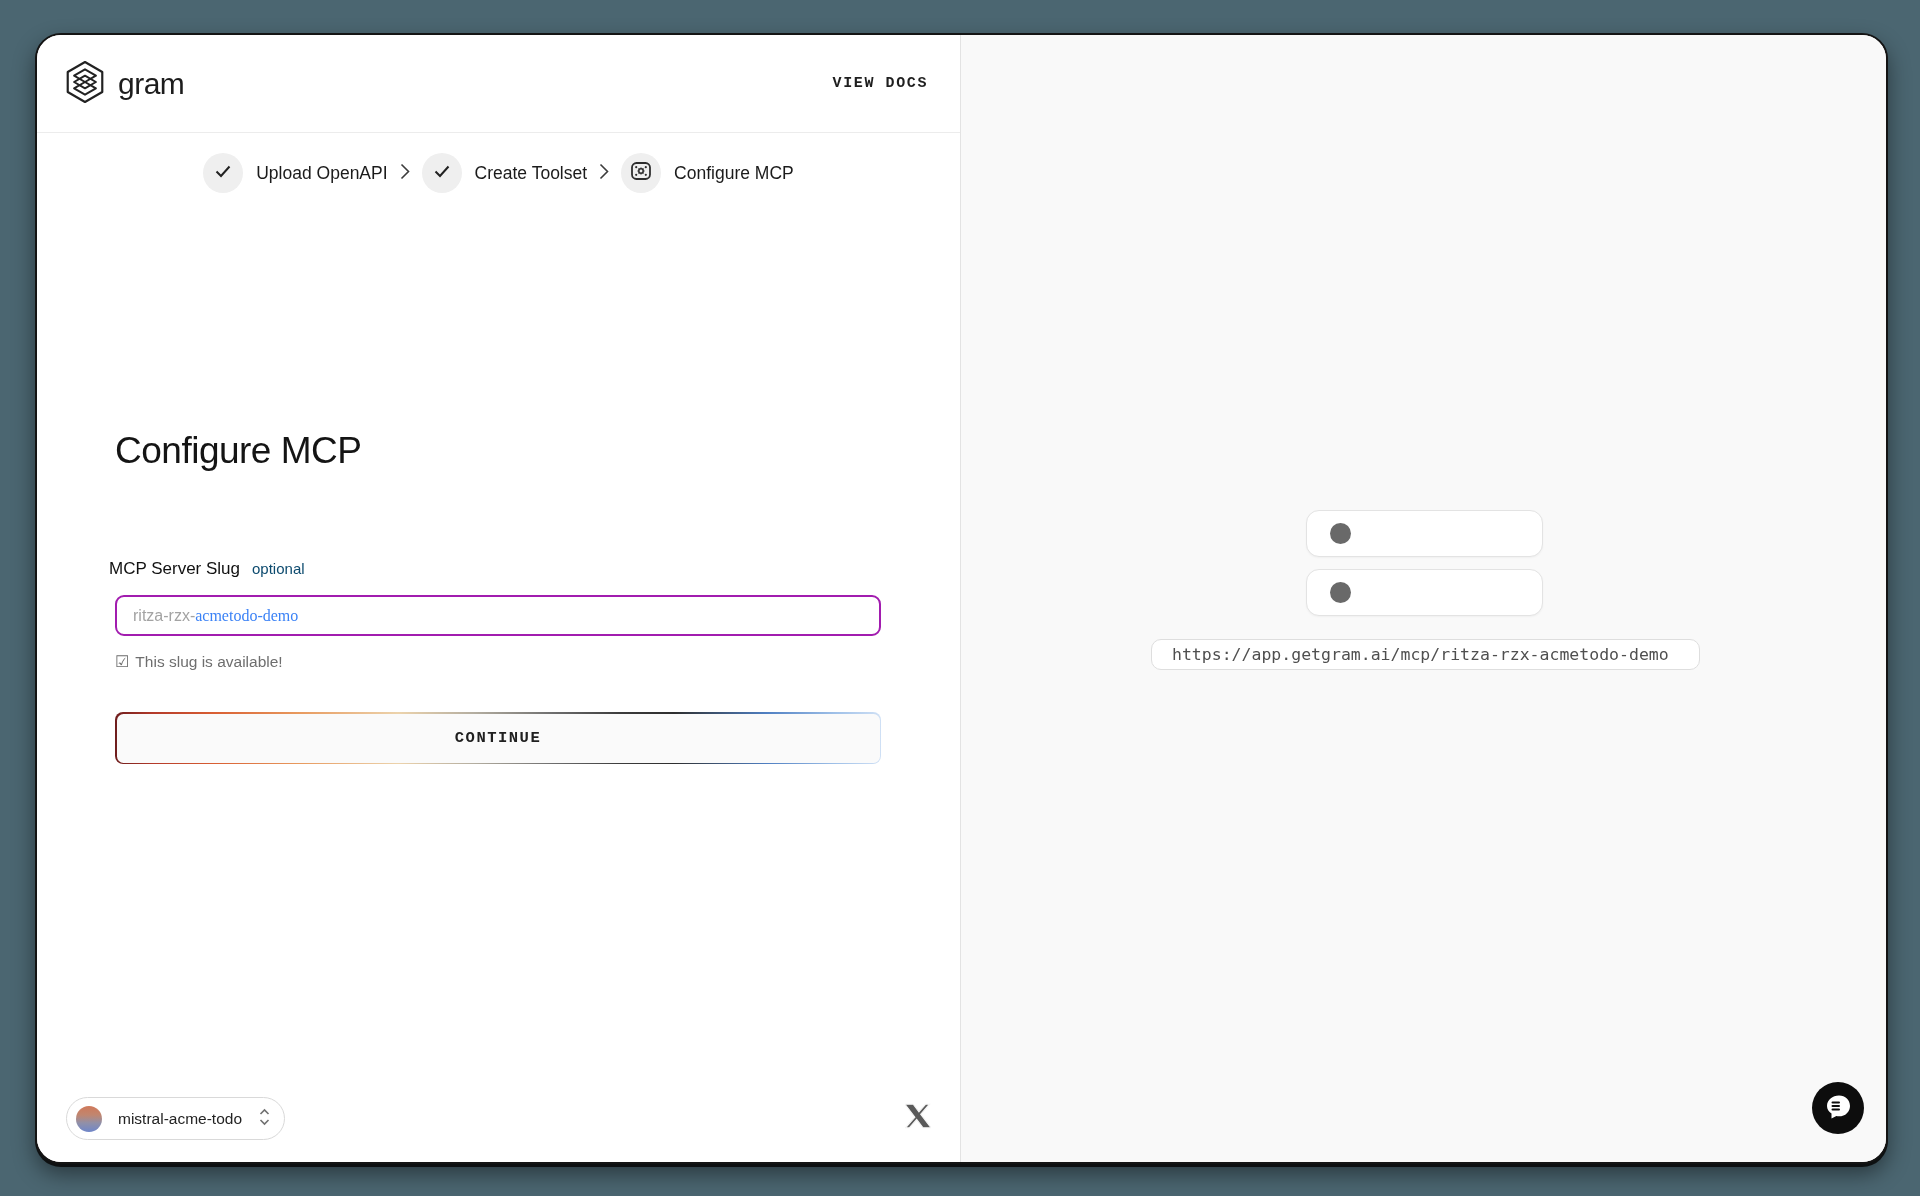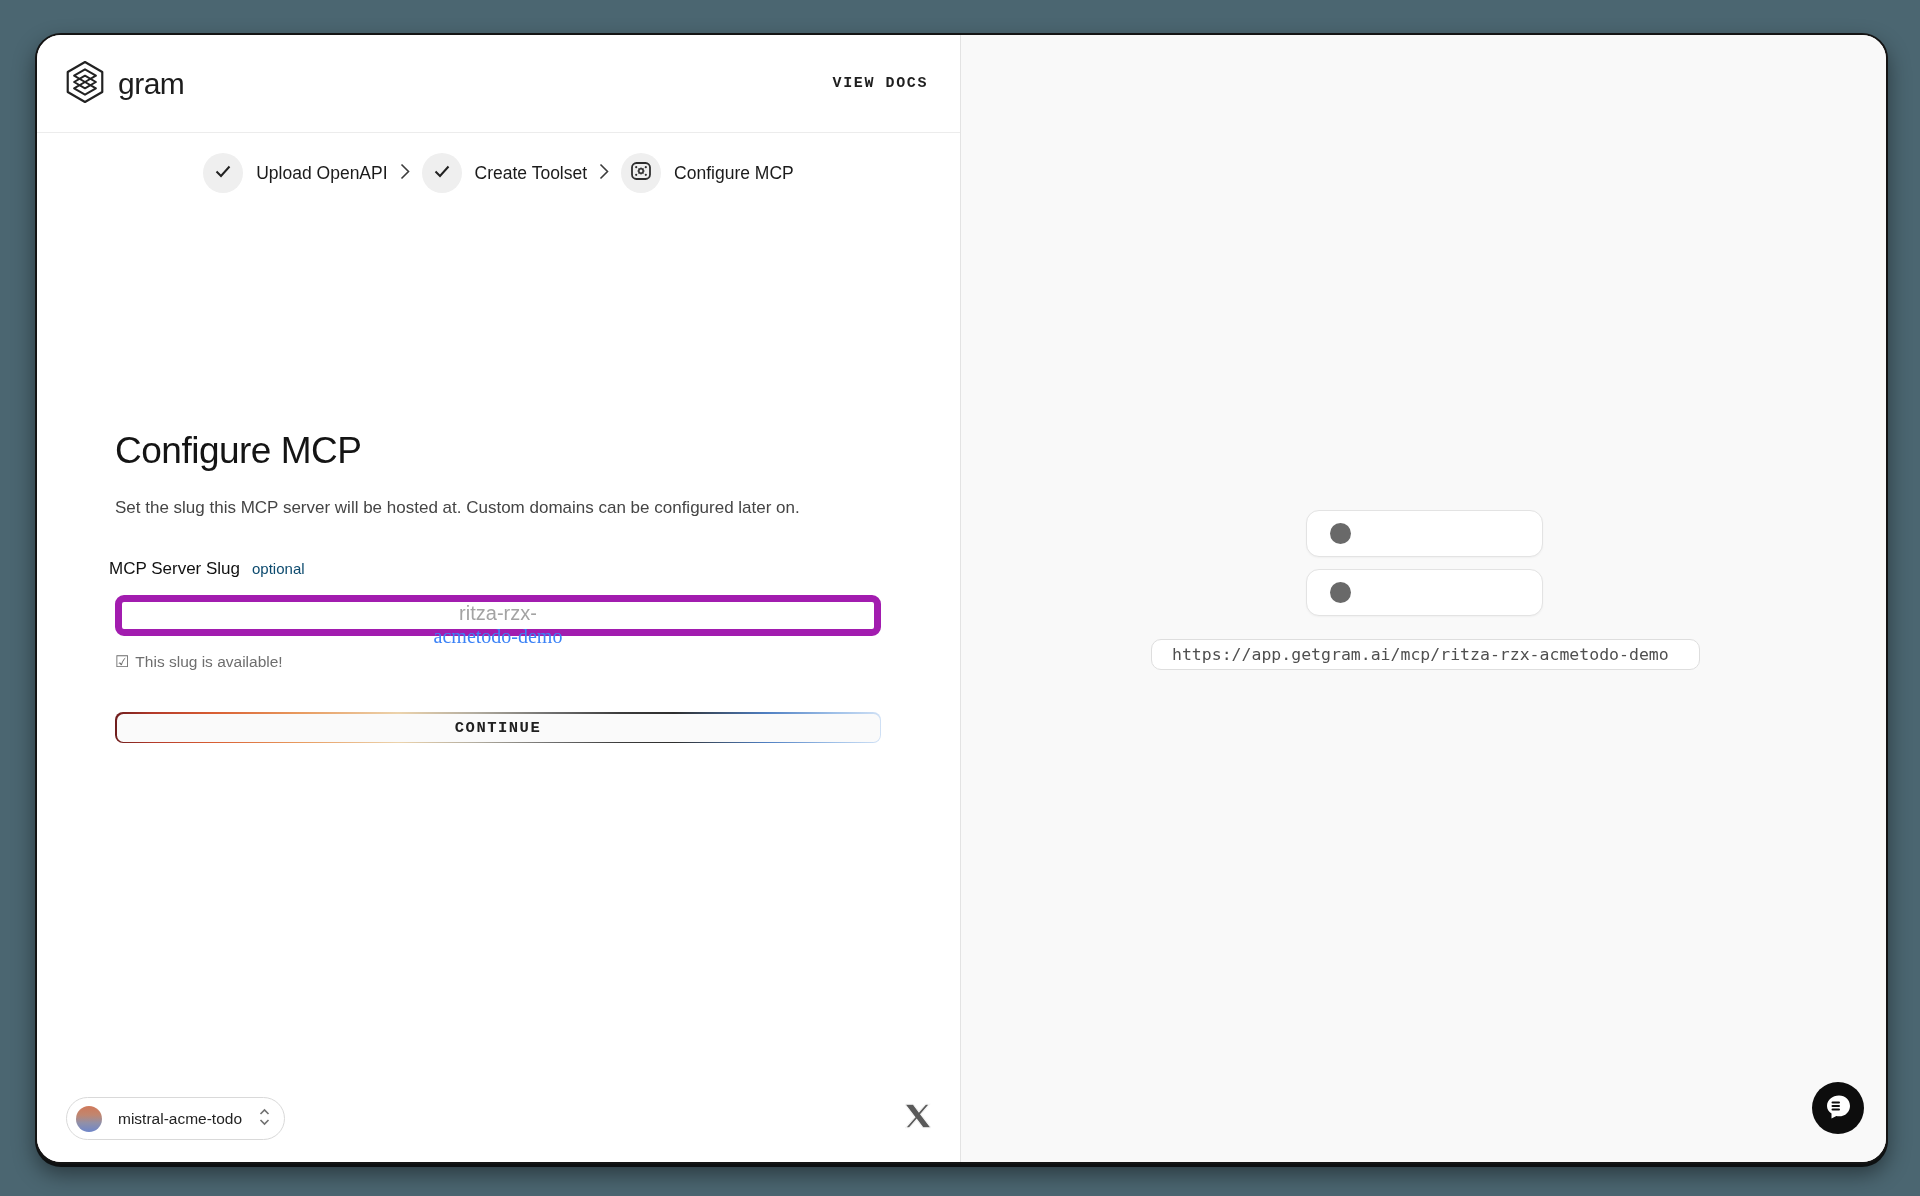--- a/index.html
+++ b/index.html
@@ -41,29 +41,29 @@
     display:flex; align-items:center; justify-content:center; flex:none;
   }
   .step-label { font-size:17.5px; color:#1b1b1b; }
   .page-title { position:absolute; top:395px; left:78px; font-size:37px; font-weight:500; color:#141414; letter-spacing:-0.5px; }
   .page-desc { position:absolute; top:463px; left:78px; font-size:17px; color:#454545; }
   .field-label-row { position:absolute; top:524px; left:72px; display:flex; align-items:baseline; gap:12px; }
   .field-label { font-size:17px; color:#111111; }
   .field-optional { font-size:15px; color:#0c4a6e; }
   .slug-input {
     position:absolute; top:560px; left:78px; width:766px; height:41px;
-    border:7px solid #a21caf; border-radius:9px; background:#fff;
-    display:flex; align-items:center; padding:0 16px; font-size:20px; cursor:text;flex-direction:column;
+    border:2px solid #a21caf; border-radius:9px; background:#fff;
+    display:flex; align-items:center; padding:0 16px; font-size:16px; cursor:text;
   }
   .slug-prefix { color:#a3a3a3; }
   .slug-value { color:#3b82f6;font-family:Liberation Serif, serif; }
   .availability { position:absolute; top:617px; left:78px; font-size:15.5px; color:#6e6e6e; display:flex; align-items:center; gap:6px; }
   .availability .glyph { font-size:16px; }
   .continue-wrap {
-    position:absolute; top:677px; left:78px; width:766px; height:31px;
+    position:absolute; top:677px; left:78px; width:766px; height:52px;
     border-radius:8px; padding:1.5px; cursor:pointer;
     background:linear-gradient(90deg,#6e1d1d 0%,#b43a2a 5%,#d95f33 13%,#e89a5e 24%,#ecd3ac 37%,#b3ada0 47%,#6f6f6f 57%,#3c3c3c 66%,#2e2e2e 73%,#4f7fc2 85%,#9fc0e8 94%,#cfe0f5 100%);
   }
   .continue-inner {
     width:100%; height:100%; border-radius:6.5px; background:#fafafa;
     display:flex; align-items:center; justify-content:center;
     font-family:"Liberation Mono", monospace; font-size:15.5px; font-weight:600;
     letter-spacing:1.5px; color:#202020;
   }
   .project-select {
@@ -166,21 +166,20 @@
               <circle cx="12" cy="12" r="2.2" stroke="#2e2e2e" stroke-width="1.5"></circle>
               <path d="M12 8.4v1.4 M12 14.2v1.4 M8.4 12h1.4 M14.2 12h1.4 M9.5 9.5l1 1 M13.5 13.5l1 1 M14.5 9.5l-1 1 M10.5 13.5l-1 1" stroke="#2e2e2e" stroke-width="1.2"></path>
             </svg>
           </span>
         </span>
         <span class="step-label">Configure MCP</span>
       </div>
     </div>
 
     <h1 class="page-title">Configure MCP</h1>
-    <p class="page-desc">Set the slug this MCP server will be hosted at. Custom domains can be configured later on.</p>
 
     <div class="field-label-row">
       <span class="field-label">MCP Server Slug</span>
       <span class="field-optional">optional</span>
     </div>
 
     <div class="slug-input">
       <span class="slug-prefix">ritza-rzx-</span>
         <span class="slug-value">acmetodo-demo</span>
     </div>

